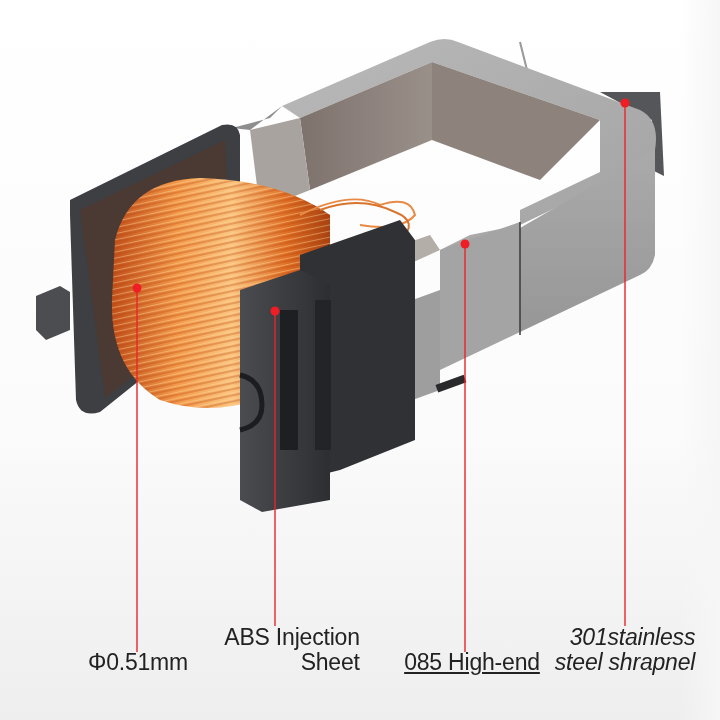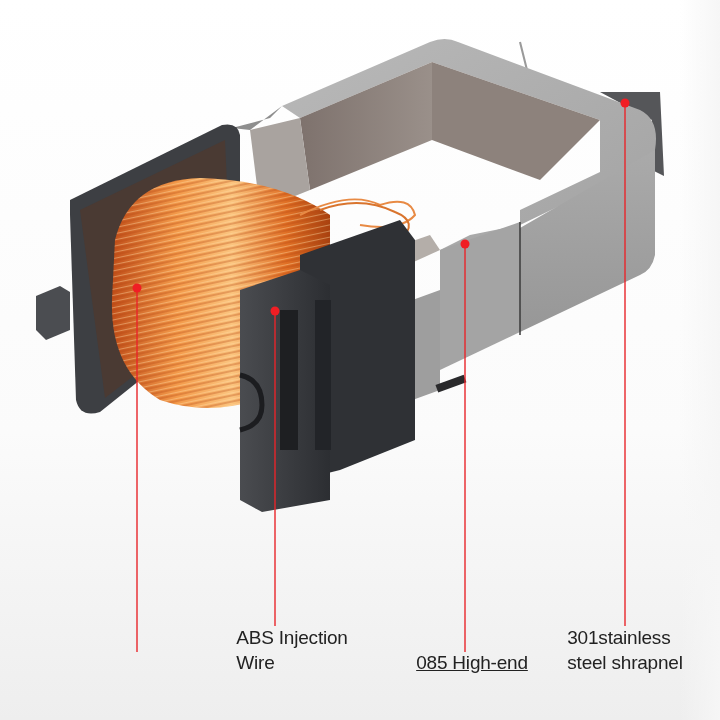--- a/index.html
+++ b/index.html
@@ -1,20 +1,20 @@
 <!DOCTYPE html>
 <html><head>
 <meta charset="utf-8">
 <style>
   html,body{margin:0;padding:0;}
   body{width:720px;height:720px;overflow:hidden;position:relative;
        background:linear-gradient(180deg,#ffffff 0%,#fbfbfb 60%,#eeeeee 100%);
        font-family:"Liberation Sans","DejaVu Sans",sans-serif;}
   #stage{position:absolute;left:0;top:0;width:720px;height:720px;}
-  .label{position:absolute;text-align:left;color:#222;font-size:19px;line-height:25px;
+  .label{position:absolute;text-align:right;color:#222;font-size:23px;line-height:25px;
          transform:translateX(-50%);white-space:nowrap;letter-spacing:-0.2px;}
   .label span{display:block;}
   .right-fade{position:absolute;right:0;top:0;width:40px;height:720px;
               background:linear-gradient(90deg,rgba(255,255,255,0),#f6f6f6);}
 </style>
 </head>
 <body>
 
 <div id="stage">
   <svg width="720" height="720" viewBox="0 0 720 720">
@@ -108,25 +108,26 @@
       <line x1="465" y1="244" x2="465" y2="652" stroke="#e8252a" stroke-width="1.4"></line>
       <circle cx="465" cy="244" r="4.5" fill="#f01e24"></circle>
       <line x1="625" y1="103" x2="625" y2="626" stroke="#e8252a" stroke-width="1.4"></line>
       <circle cx="625" cy="103" r="4.5" fill="#f01e24"></circle>
     </g>
   </svg>
 
   <div class="right-fade"></div>
 
   <div class="label" style="left:138px;top:650px;">
+    <span>Φ0.51mm</span>
   </div>
   <div class="label" style="left:292px;top:625px;">
     <span>ABS Injection</span>
-    <span>Wire</span>
+    <span>Sheet</span>
   </div>
   <div class="label" style="left:472px;top:650px;text-decoration:underline;">
     <span>085 High-end</span>
   </div>
-  <div class="label" style="left:625px;top:625px;">
+  <div class="label" style="left:625px;top:625px;font-style:italic;">
     <span>301stainless</span>
     <span>steel shrapnel</span>
   </div>
 </div>
 
 </body></html>

